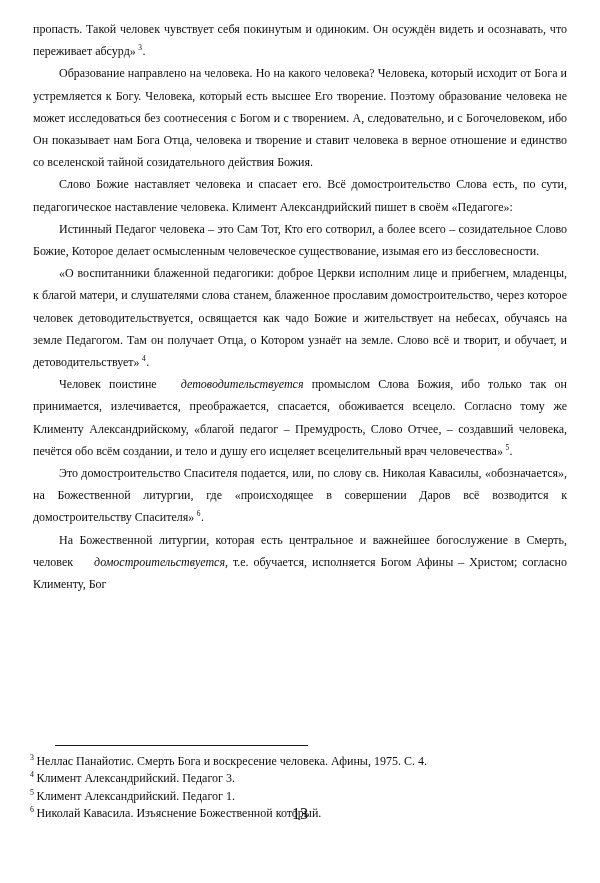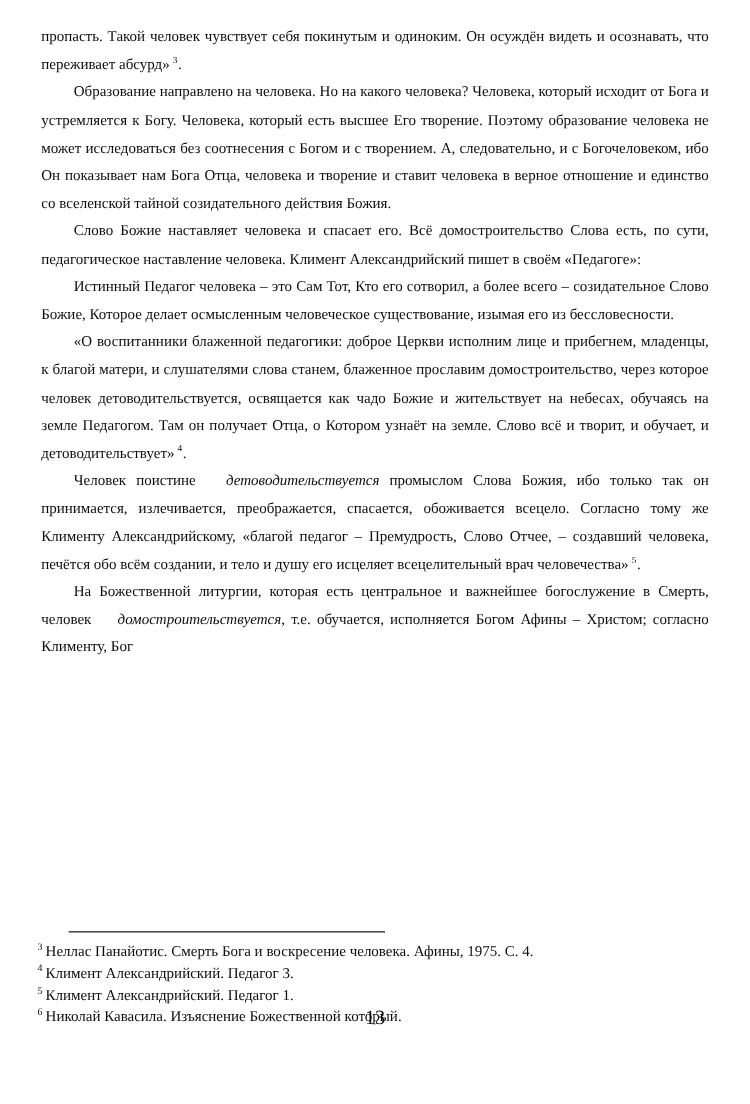--- a/index.html
+++ b/index.html
@@ -112,20 +112,21 @@
 
 <div class="page">
 
   <div class="textblock">
       <p class="para first"><span>пропасть. Такой человек чувствует себя покинутым и одиноким. Он осуждён видеть и осознавать, что переживает абсурд»</span><sup class="fnref">3</sup><span>.</span></p>
       <p class="para"><span>Образование направлено на человека. Но на какого человека? Человека, который исходит от Бога и устремляется к Богу. Человека, который есть высшее Его творение. Поэтому образование человека не может исследоваться без соотнесения с Богом и с творением. А, следовательно, и с Богочеловеком, ибо Он показывает нам Бога Отца, человека и творение и ставит человека в верное отношение и единство со вселенской тайной созидательного действия Божия.</span></p>
       <p class="para"><span>Слово Божие наставляет человека и спасает его. Всё домостроительство Слова есть, по сути, педагогическое наставление человека. Климент Александрийский пишет в своём «Педагоге»:</span></p>
       <p class="para"><span>Истинный Педагог человека – это Сам Тот, Кто его сотворил, а более всего – созидательное Слово Божие, Которое делает осмысленным человеческое существование, изымая его из бессловесности.</span></p>
       <p class="para"><span>«О воспитанники блаженной педагогики: доброе Церкви исполним лице и прибегнем, младенцы, к благой матери, и слушателями слова станем, блаженное прославим домостроительство, через которое человек детоводительствуется, освящается как чадо Божие и жительствует на небесах, обучаясь на земле Педагогом. Там он получает Отца, о Котором узнаёт на земле. Слово всё и творит, и обучает, и детоводительствует»</span><sup class="fnref">4</sup><span>.</span></p>
       <p class="para"><span>Человек поистине </span><i class="ital">детоводительствуется</i><span> промыслом Слова Божия, ибо только так он принимается, излечивается, преображается, спасается, обоживается всецело. Согласно тому же Клименту Александрийскому, «благой педагог – Премудрость, Слово Отчее, – создавший человека, печётся обо всём создании, и тело и душу его исцеляет всецелительный врач человечества»</span><sup class="fnref">5</sup><span>.</span></p>
+      <p class="para"><span>Это домостроительство Спасителя подается, или, по слову св. Николая Кавасилы, «обозначается», на Божественной литургии, где «происходящее в совершении Даров всё возводится к домостроительству Спасителя»</span><sup class="fnref">6</sup><span>.</span></p>
       <p class="para"><span>На Божественной литургии, которая есть центральное и важнейшее богослужение в Смерть, человек </span><i class="ital">домостроительствуется</i><span>, т.е. обучается, исполняется Богом Афины – Христом; согласно Клименту, Бог</span></p>
     </div>
 
   <div class="footnotes">
     <div class="fn-rule"></div>
     <ul class="fn-list">
         <li class="fn-item"><sup>3</sup><span>Неллас Панайотис. Смерть Бога и воскресение человека. Афины, 1975. С. 4.</span></li>
         <li class="fn-item"><sup>4</sup><span>Климент Александрийский. Педагог 3.</span></li>
         <li class="fn-item"><sup>5</sup><span>Климент Александрийский. Педагог 1.</span></li>
         <li class="fn-item"><sup>6</sup><span>Николай Кавасила. Изъяснение Божественной который.</span></li>

